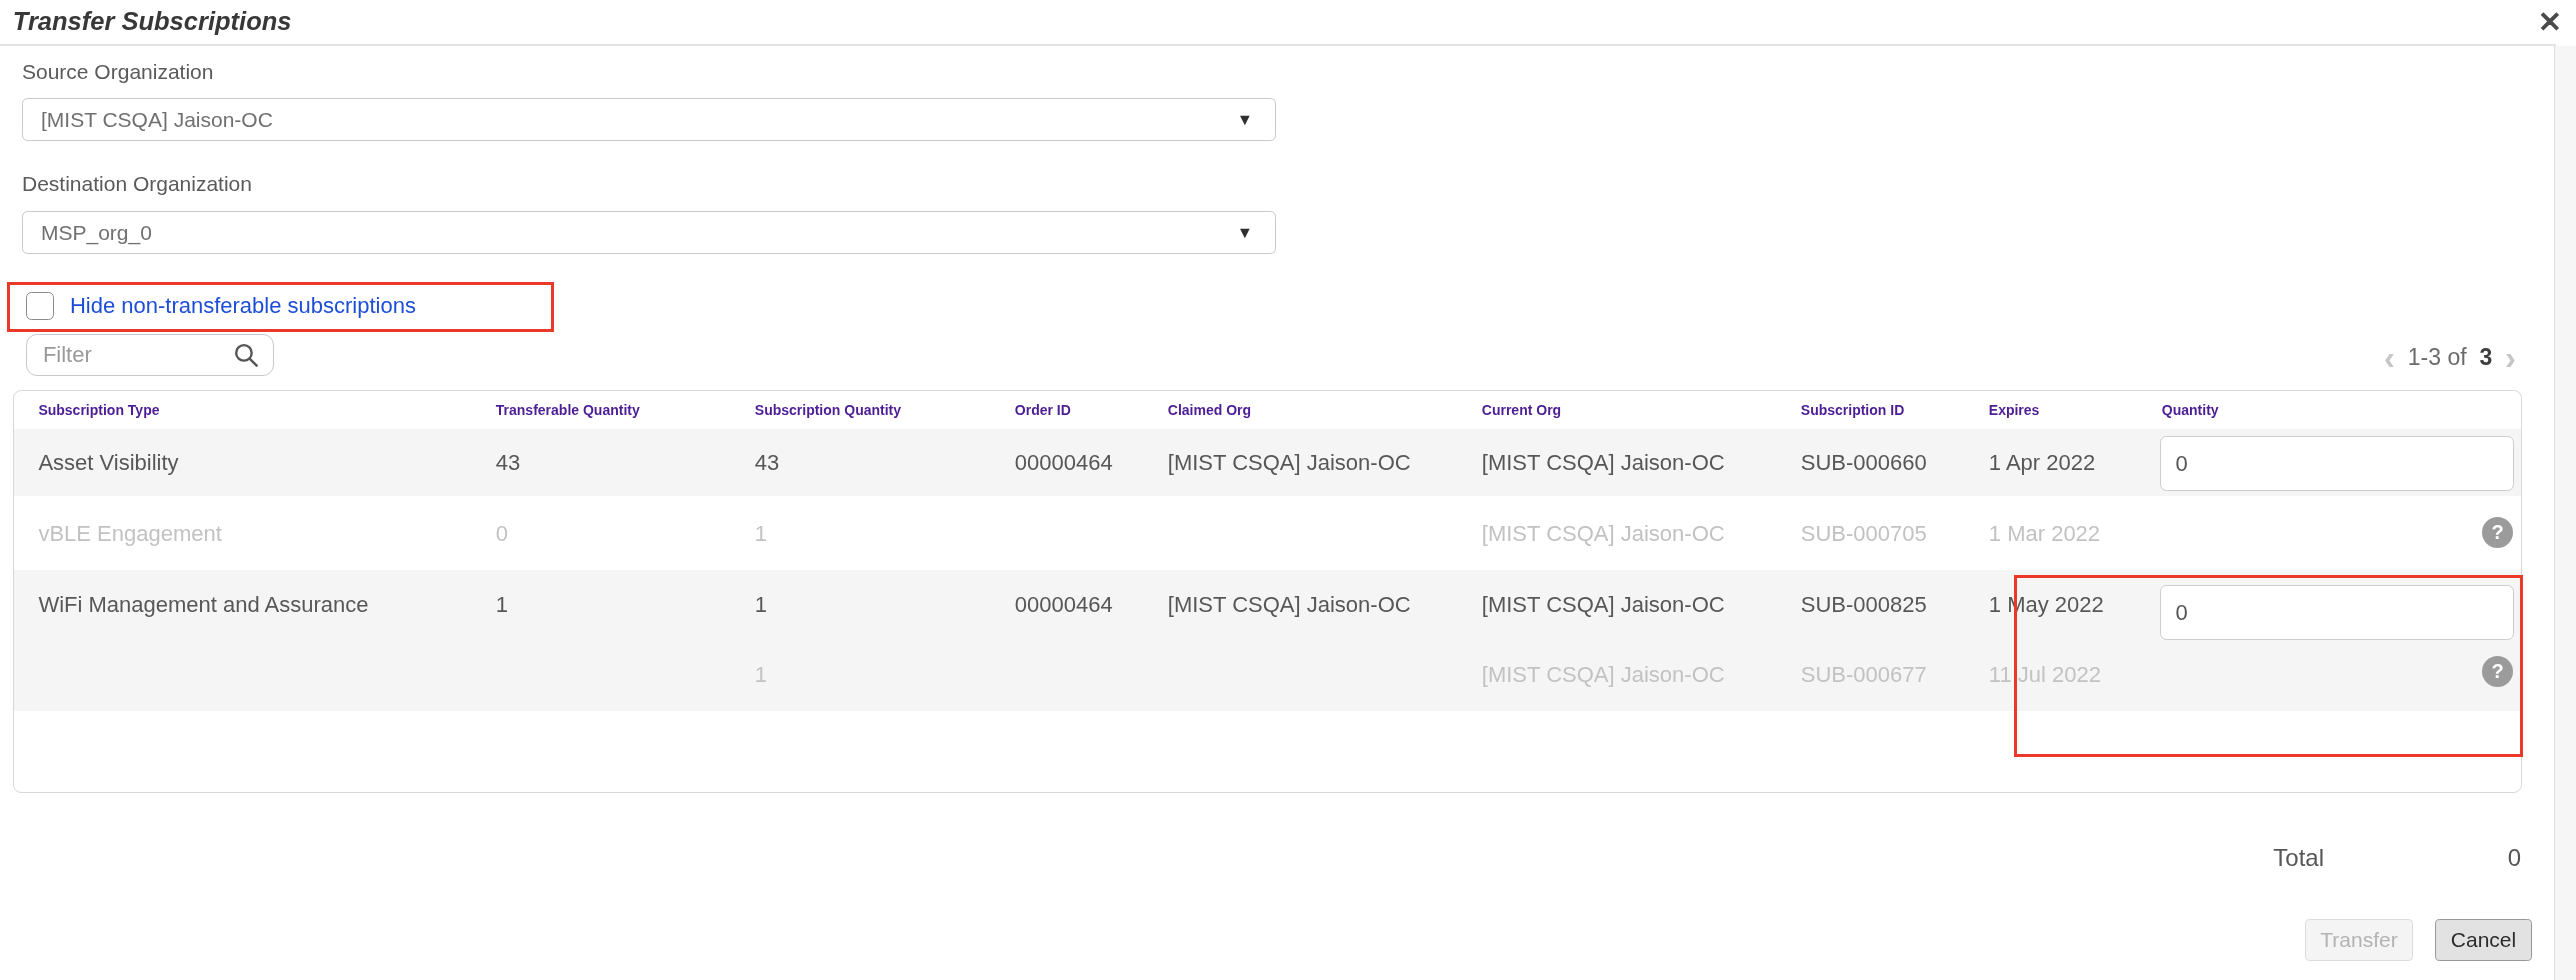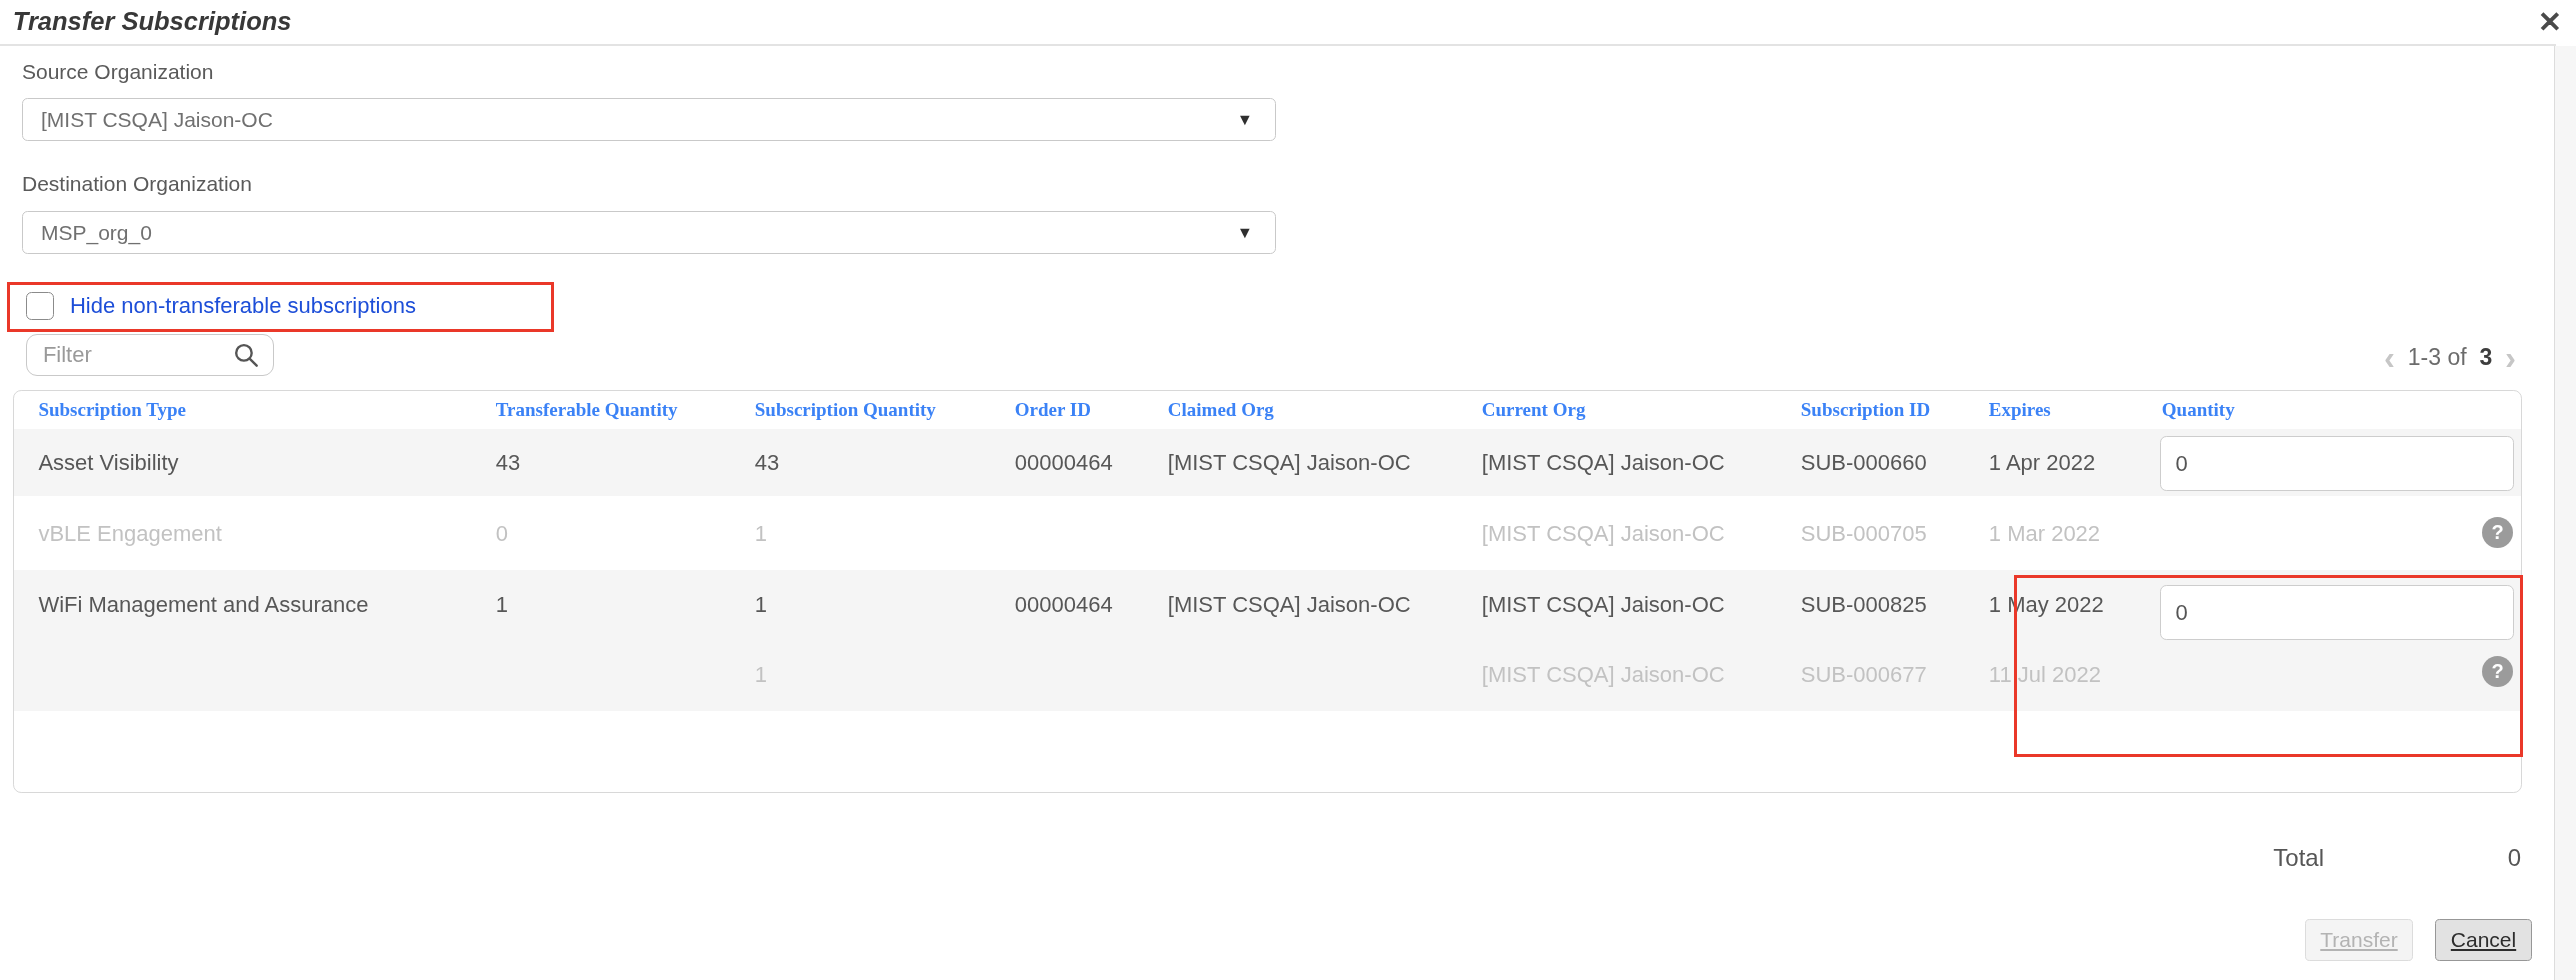--- a/index.html
+++ b/index.html
@@ -41,21 +41,21 @@
 
   .pagination { position:absolute; left:2368px; top:339px; width:164px; height:36px; display:flex; align-items:center;
                 justify-content:center; gap:12.8px; font-size:23px; color:#6b6b6b; }
   .pg-chevron { color:#c6c6c6; font-size:33px; line-height:33px; cursor:pointer; font-weight:bold; }
   .pg-total { font-weight:bold; color:#3e3e3e; }
 
   .subs-table { position:absolute; left:12.8px; top:390px; width:2509px; height:403px; background:#fff;
                 border:0.9px solid #d8d8d8; border-radius:8.2px; overflow:hidden; }
   .t-row { position:absolute; left:0; width:100%; }
   .t-head { top:0; height:38px; }
-  .t-head .cell { font-size:19px; font-weight:bold; color:#3b82f6;font-family:Liberation Serif, serif; }
+  .t-head .cell { font-size:14px; font-weight:bold; color:#4c1d95; }
   .row-1 { top:38px; height:67px; background:#f5f5f5; }
   .row-2 { top:106px; height:73px; background:#fff; }
   .row-3 { top:179px; height:69px; background:#f5f5f5; }
   .row-4 { top:248px; height:72px; background:#f5f5f5; }
   .cell { position:absolute; top:50%; transform:translateY(-50%); font-size:22px; color:#575757; white-space:nowrap; }
   .dim .cell, .cell.dim { color:#c2c2c2; }
   .c1 { left:24.6px; } .c2 { left:482px; } .c3 { left:741px; } .c4 { left:1001px; } .c5 { left:1154px; }
   .c6 { left:1468px; } .c7 { left:1787px; } .c8 { left:1975px; } .c9 { left:2148px; }
 
   .qty-input { position:absolute; width:354px; height:55px; border:0.9px solid #cdcdcd; border-radius:6.4px; background:#fff;
@@ -71,21 +71,21 @@
   .tooltip { position:absolute; left:2040px; top:583px; width:432px; height:160px; background:rgba(42,42,42,0.88);
              border-radius:7.3px; color:#fff; font-size:22px; line-height:31px; padding:15.5px 14.6px 0 15.5px; z-index:5; }
   .tooltip .arrow { position:absolute; right:-13.7px; top:68px; width:0; height:0;
                     border-top:12.8px solid transparent; border-bottom:12.8px solid transparent; border-left:14.6px solid rgba(42,42,42,0.95); }
 
   .total-row { position:absolute; left:2151px; top:844px; width:370px; height:33px; font-size:24px; color:#565656; }
   .total-label { position:absolute; left:0; width:173px; text-align:right; }
   .total-value { position:absolute; right:0; width:109px; text-align:right; }
 
   .btn { position:absolute; top:919px; height:42px; border-radius:4.6px; font-size:21px; text-align:center;
-         font-family:"Liberation Sans", sans-serif; cursor:pointer;text-decoration:underline; }
+         font-family:"Liberation Sans", sans-serif; cursor:pointer; }
   .btn-transfer { left:2305px; width:108px; background:#f4f4f4; border:0.9px solid #dcdcdc; color:#b3b3b3; }
   .btn-cancel { left:2435px; width:97px; background:#e2e2e2; border:0.9px solid #979797; color:#2d2d2d; }
 </style>
 </head>
 <body>
 
 <div id="app">
 
   <div class="modal-title">Transfer Subscriptions</div>
   <button class="close-btn">✕</button>

